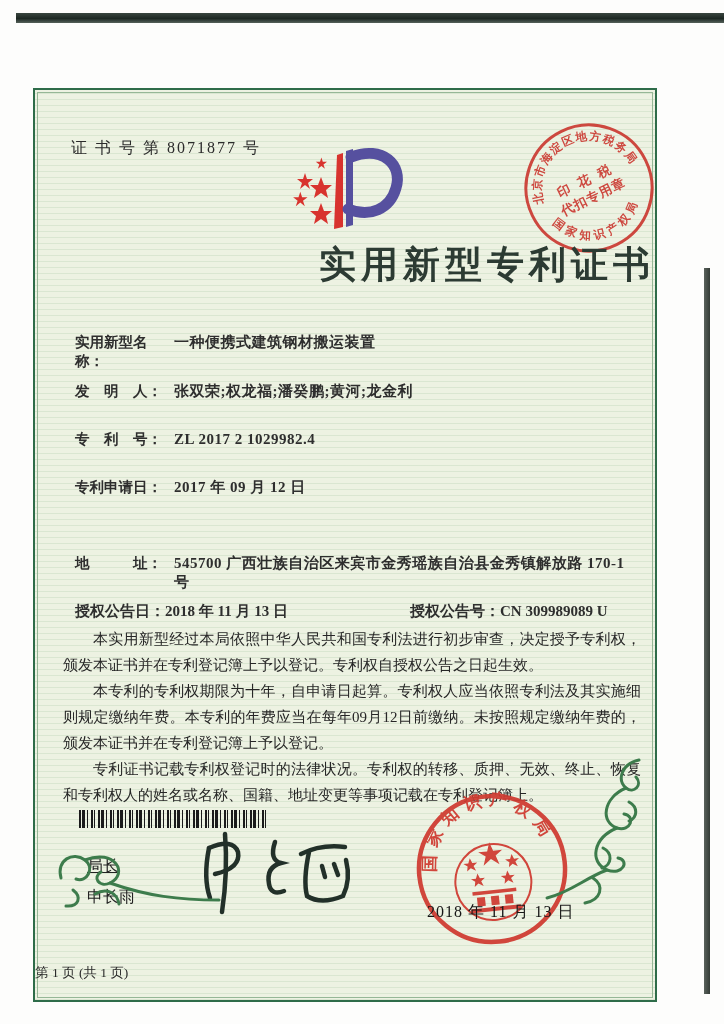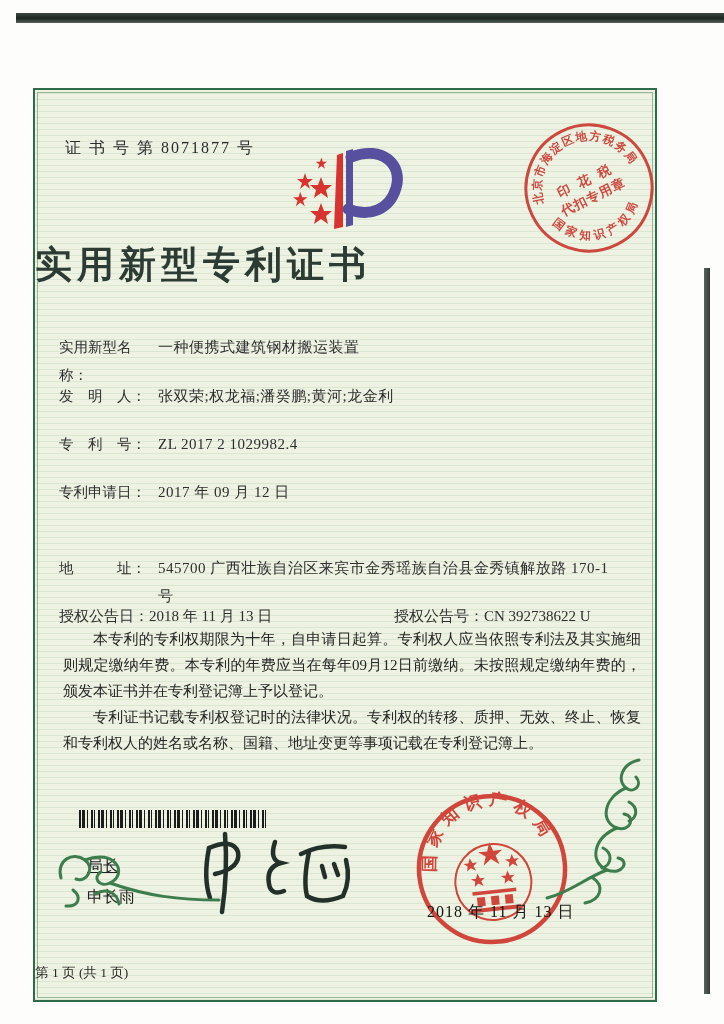--- a/index.html
+++ b/index.html
@@ -16,26 +16,26 @@
   .cert{
     position:absolute;left:33px;top:88px;width:624px;height:914px;
     background:
       repeating-linear-gradient(0deg, rgba(120,170,120,.16) 0 1px, rgba(0,0,0,0) 1px 6px),
       #edf2e2;
     border:2px solid #2e6c49;
     box-sizing:border-box;
   }
   .cert-inner{position:absolute;inset:2px;border:1px solid #96b796;pointer-events:none;}
   .abs{position:absolute;}
-  .cert-no{left:30px;top:48px;font-size:16px;letter-spacing:2px;color:#2b2b2b;}
+  .cert-no{left:36px;top:48px;font-size:16px;letter-spacing:2px;color:#2b2b2b;}
   .tax-stamp{left:484px;top:28px;width:140px;height:140px;transform:rotate(-26deg);opacity:.92;}
   .logo{left:250px;top:55px;width:140px;height:112px;}
-  .title{left:0;top:150px;width:100%;text-align:left;font-size:37px;font-weight:bold;
+  .title{left:0;top:150px;width:100%;text-align:right;font-size:37px;font-weight:bold;
     letter-spacing:5px;color:#2c3b33;}
-  .frow{position:absolute;left:24px;width:568px;font-size:15px;line-height:28px;}
+  .frow{position:absolute;left:40px;width:568px;font-size:15px;line-height:19px;font-weight:bold;}
   .flabel{display:inline-block;width:99px;font-size:14.5px;vertical-align:top;}
   .fvalue{display:inline-block;width:455px;vertical-align:top;letter-spacing:.5px;}
   .grant-no-part{position:absolute;left:335px;top:0;white-space:nowrap;}
   .paras{left:28px;top:536px;width:578px;font-size:15px;line-height:26px;color:#262626;text-align:justify;}
   .paras p{margin:0;text-indent:2em;}
   .barcode{left:44px;top:720px;width:188px;height:18px;
     background:repeating-linear-gradient(90deg,
       #1b1b1b 0 2px, rgba(0,0,0,0) 2px 3px,
       #1b1b1b 3px 6px, rgba(0,0,0,0) 6px 8px,
       #1b1b1b 8px 9px,  rgba(0,0,0,0) 9px 12px,
@@ -111,24 +111,25 @@
       <span class="flabel">专　利　号：</span><span class="fvalue">ZL 2017 2 1029982.4</span>
     </div>
     <div class="frow" style="top:388px">
       <span class="flabel">专利申请日：</span><span class="fvalue">2017 年 09 月 12 日</span>
     </div>
     <div class="frow" style="top:464px">
       <span class="flabel">地　　　址：</span><span class="fvalue">545700 广西壮族自治区来宾市金秀瑶族自治县金秀镇解放路 170-1 号</span>
     </div>
     <div class="frow" style="top:512px">
       <span>授权公告日：</span><span>2018 年 11 月 13 日</span>
-      <span class="grant-no-part"><span>授权公告号：</span><span>CN 392738622 U</span></span>
+      <span class="grant-no-part"><span>授权公告号：</span><span>CN 309989089 U</span></span>
     </div>
 
     <div class="abs paras">
+      <p>本实用新型经过本局依照中华人民共和国专利法进行初步审查，决定授予专利权，颁发本证书并在专利登记簿上予以登记。专利权自授权公告之日起生效。</p>
       <p>本专利的专利权期限为十年，自申请日起算。专利权人应当依照专利法及其实施细则规定缴纳年费。本专利的年费应当在每年09月12日前缴纳。未按照规定缴纳年费的，颁发本证书并在专利登记簿上予以登记。</p>
       <p>专利证书记载专利权登记时的法律状况。专利权的转移、质押、无效、终止、恢复和专利权人的姓名或名称、国籍、地址变更等事项记载在专利登记簿上。</p>
     </div>
 
     <div class="abs barcode"></div>
 
     <div class="abs signer-title">局长</div>
     <div class="abs signer-name">申长雨</div>
 
     <div class="abs signature">

